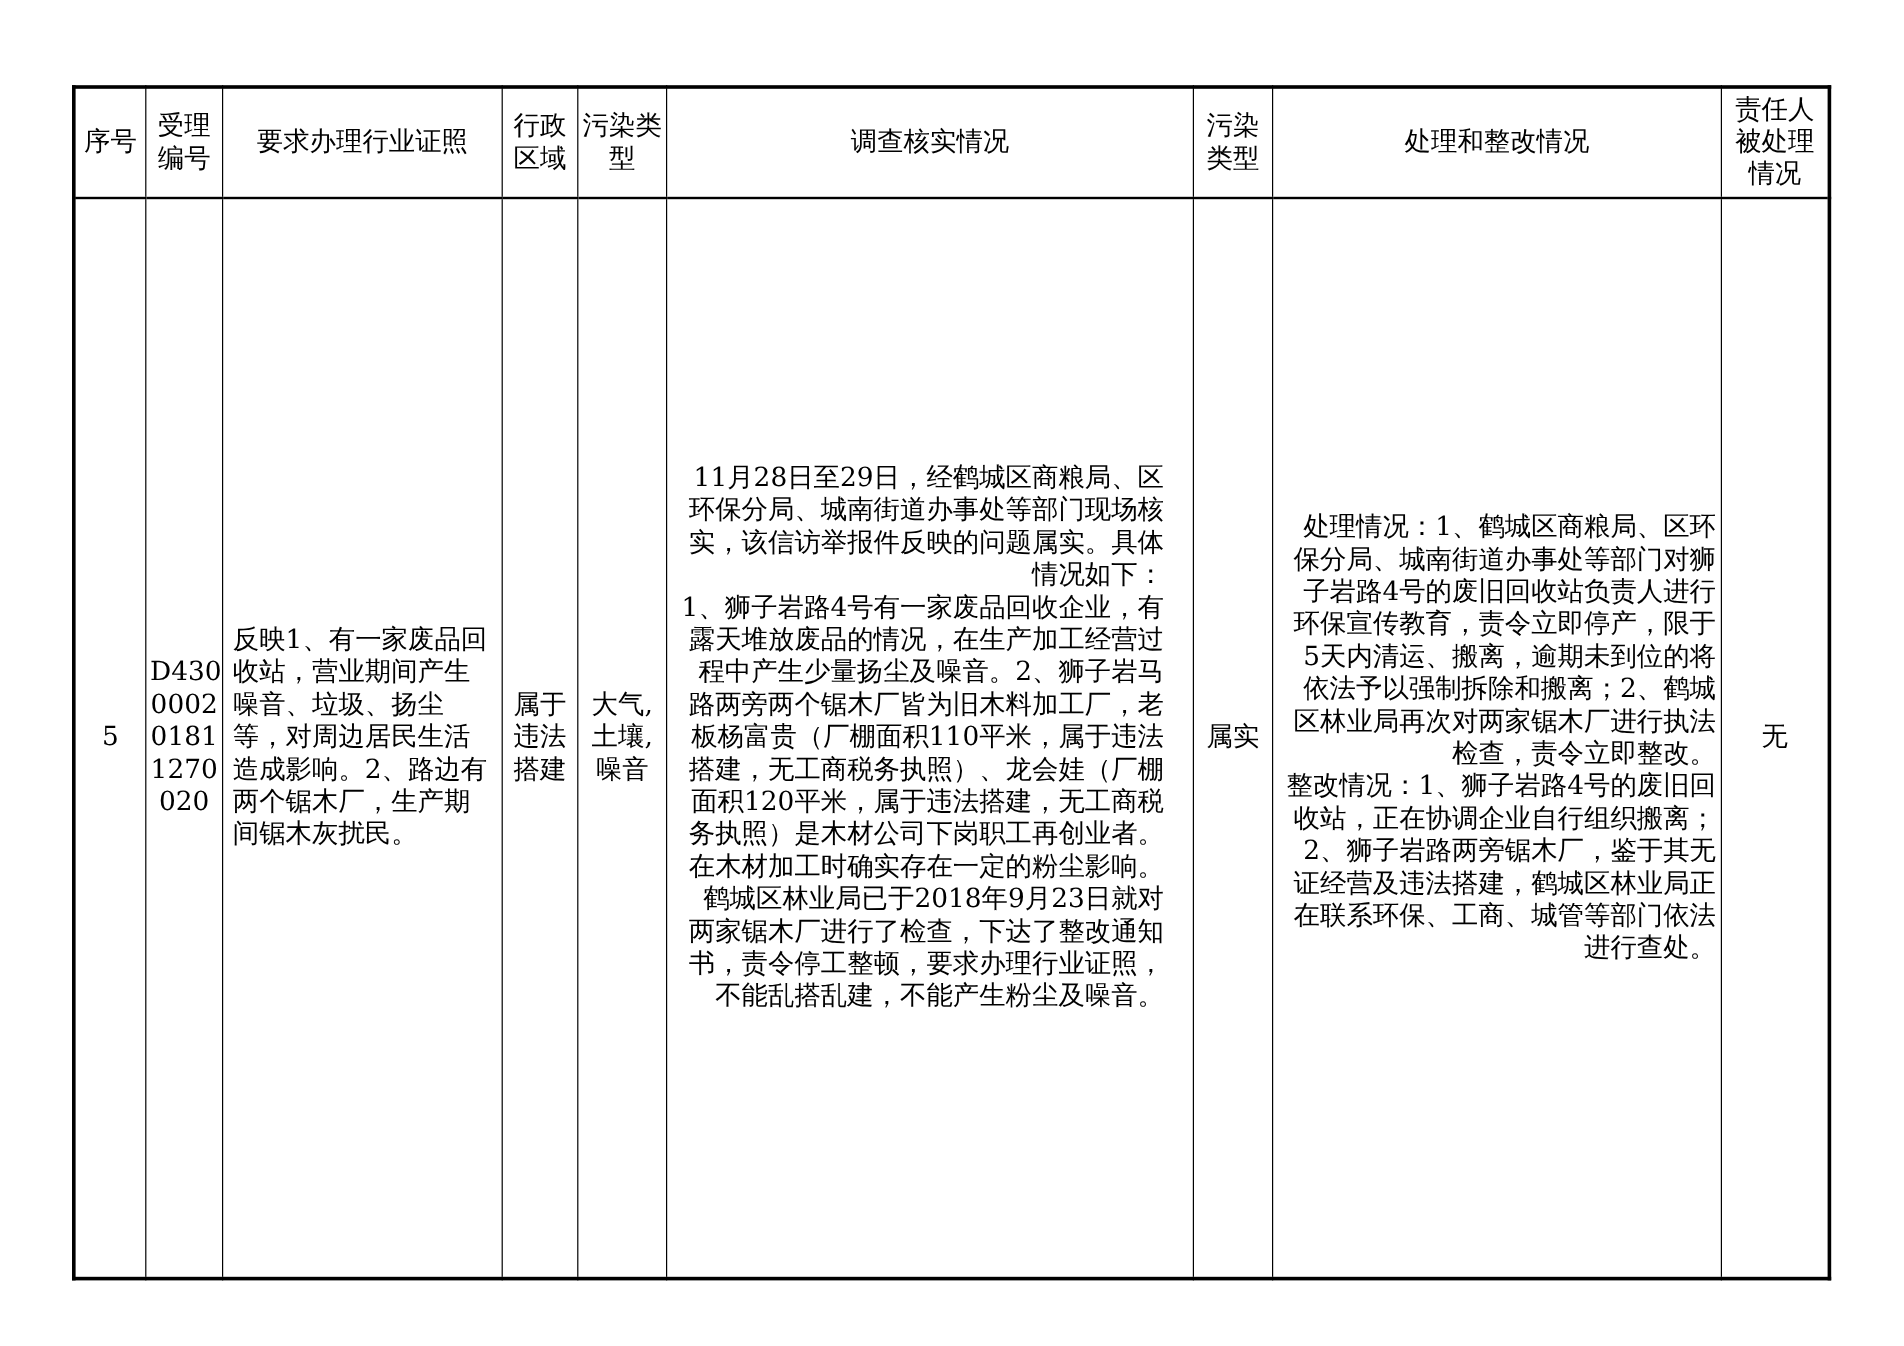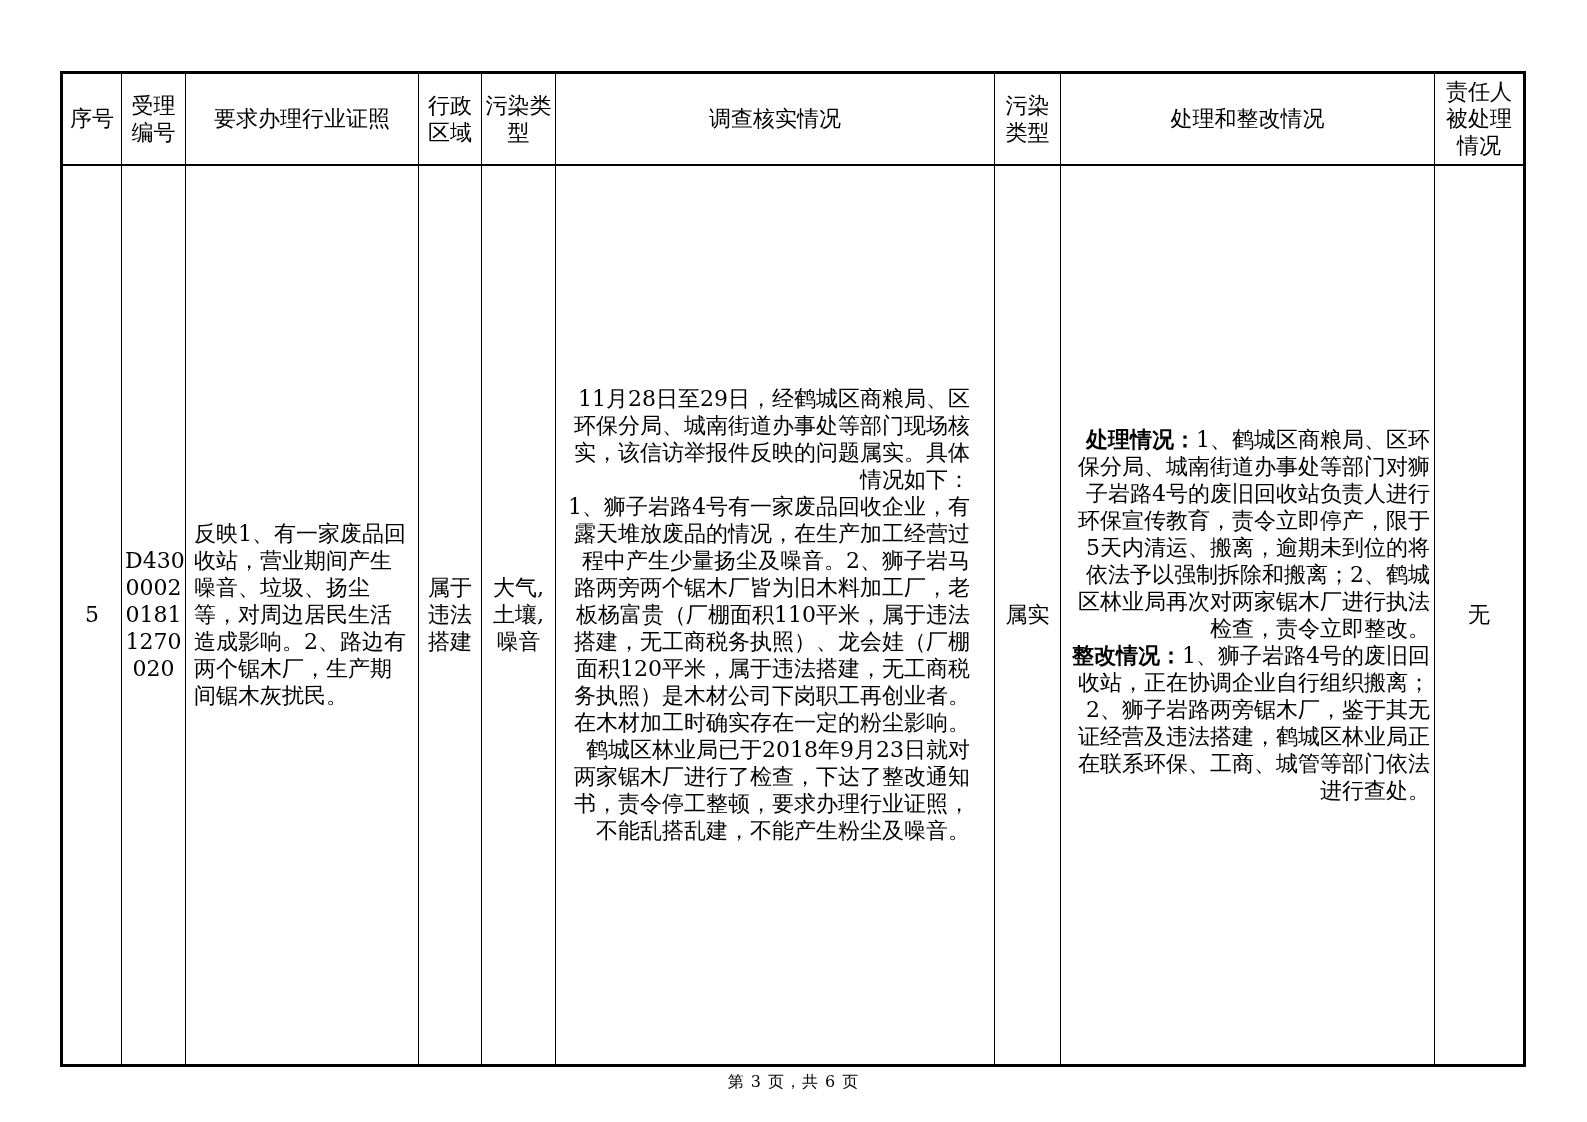--- a/index.html
+++ b/index.html
@@ -42,21 +42,21 @@
     padding: 20px 3px;
   }
   td.cell-text {
     text-align: left;
     padding: 4px 8px 4px 8px;
   }
   td.cell-investigation { padding: 4px 24px 4px 10px; }
   td.cell-handling { padding: 4px 4px 4px 7px; font-size: 22px; }
   .pre-wrap { white-space: pre-line; }
   .para { margin: 0; text-align: right; }
-  .bold-label { font-weight: bold; }
+  .bold-label { font-weight: normal; }
   .page-footer {
     position: absolute;
     left: 0; right: 0; top: 1072px;
     text-align: center;
     font-size: 16px;
     letter-spacing: 1px;
   }
 </style>
 </head>
 <body>
@@ -106,15 +106,14 @@
         <td class="cell-center">属实</td>
         <td class="cell-text cell-handling">
           <p class="para"><span class="bold-label">处理情况：</span><span>1、鹤城区商粮局、区环保分局、城南街道办事处等部门对狮子岩路4号的废旧回收站负责人进行环保宣传教育，责令立即停产，限于5天内清运、搬离，逾期未到位的将依法予以强制拆除和搬离；2、鹤城区林业局再次对两家锯木厂进行执法检查，责令立即整改。</span></p>
           <p class="para"><span class="bold-label">整改情况：</span><span>1、狮子岩路4号的废旧回收站，正在协调企业自行组织搬离；2、狮子岩路两旁锯木厂，鉴于其无证经营及违法搭建，鹤城区林业局正在联系环保、工商、城管等部门依法进行查处。</span></p>
         </td>
         <td class="cell-center">无</td>
       </tr>
     </tbody>
   </table>
 
-  <div class="page-footer">第 3 页，共 6 页</div>
 
 </div>
 
 </body></html>

